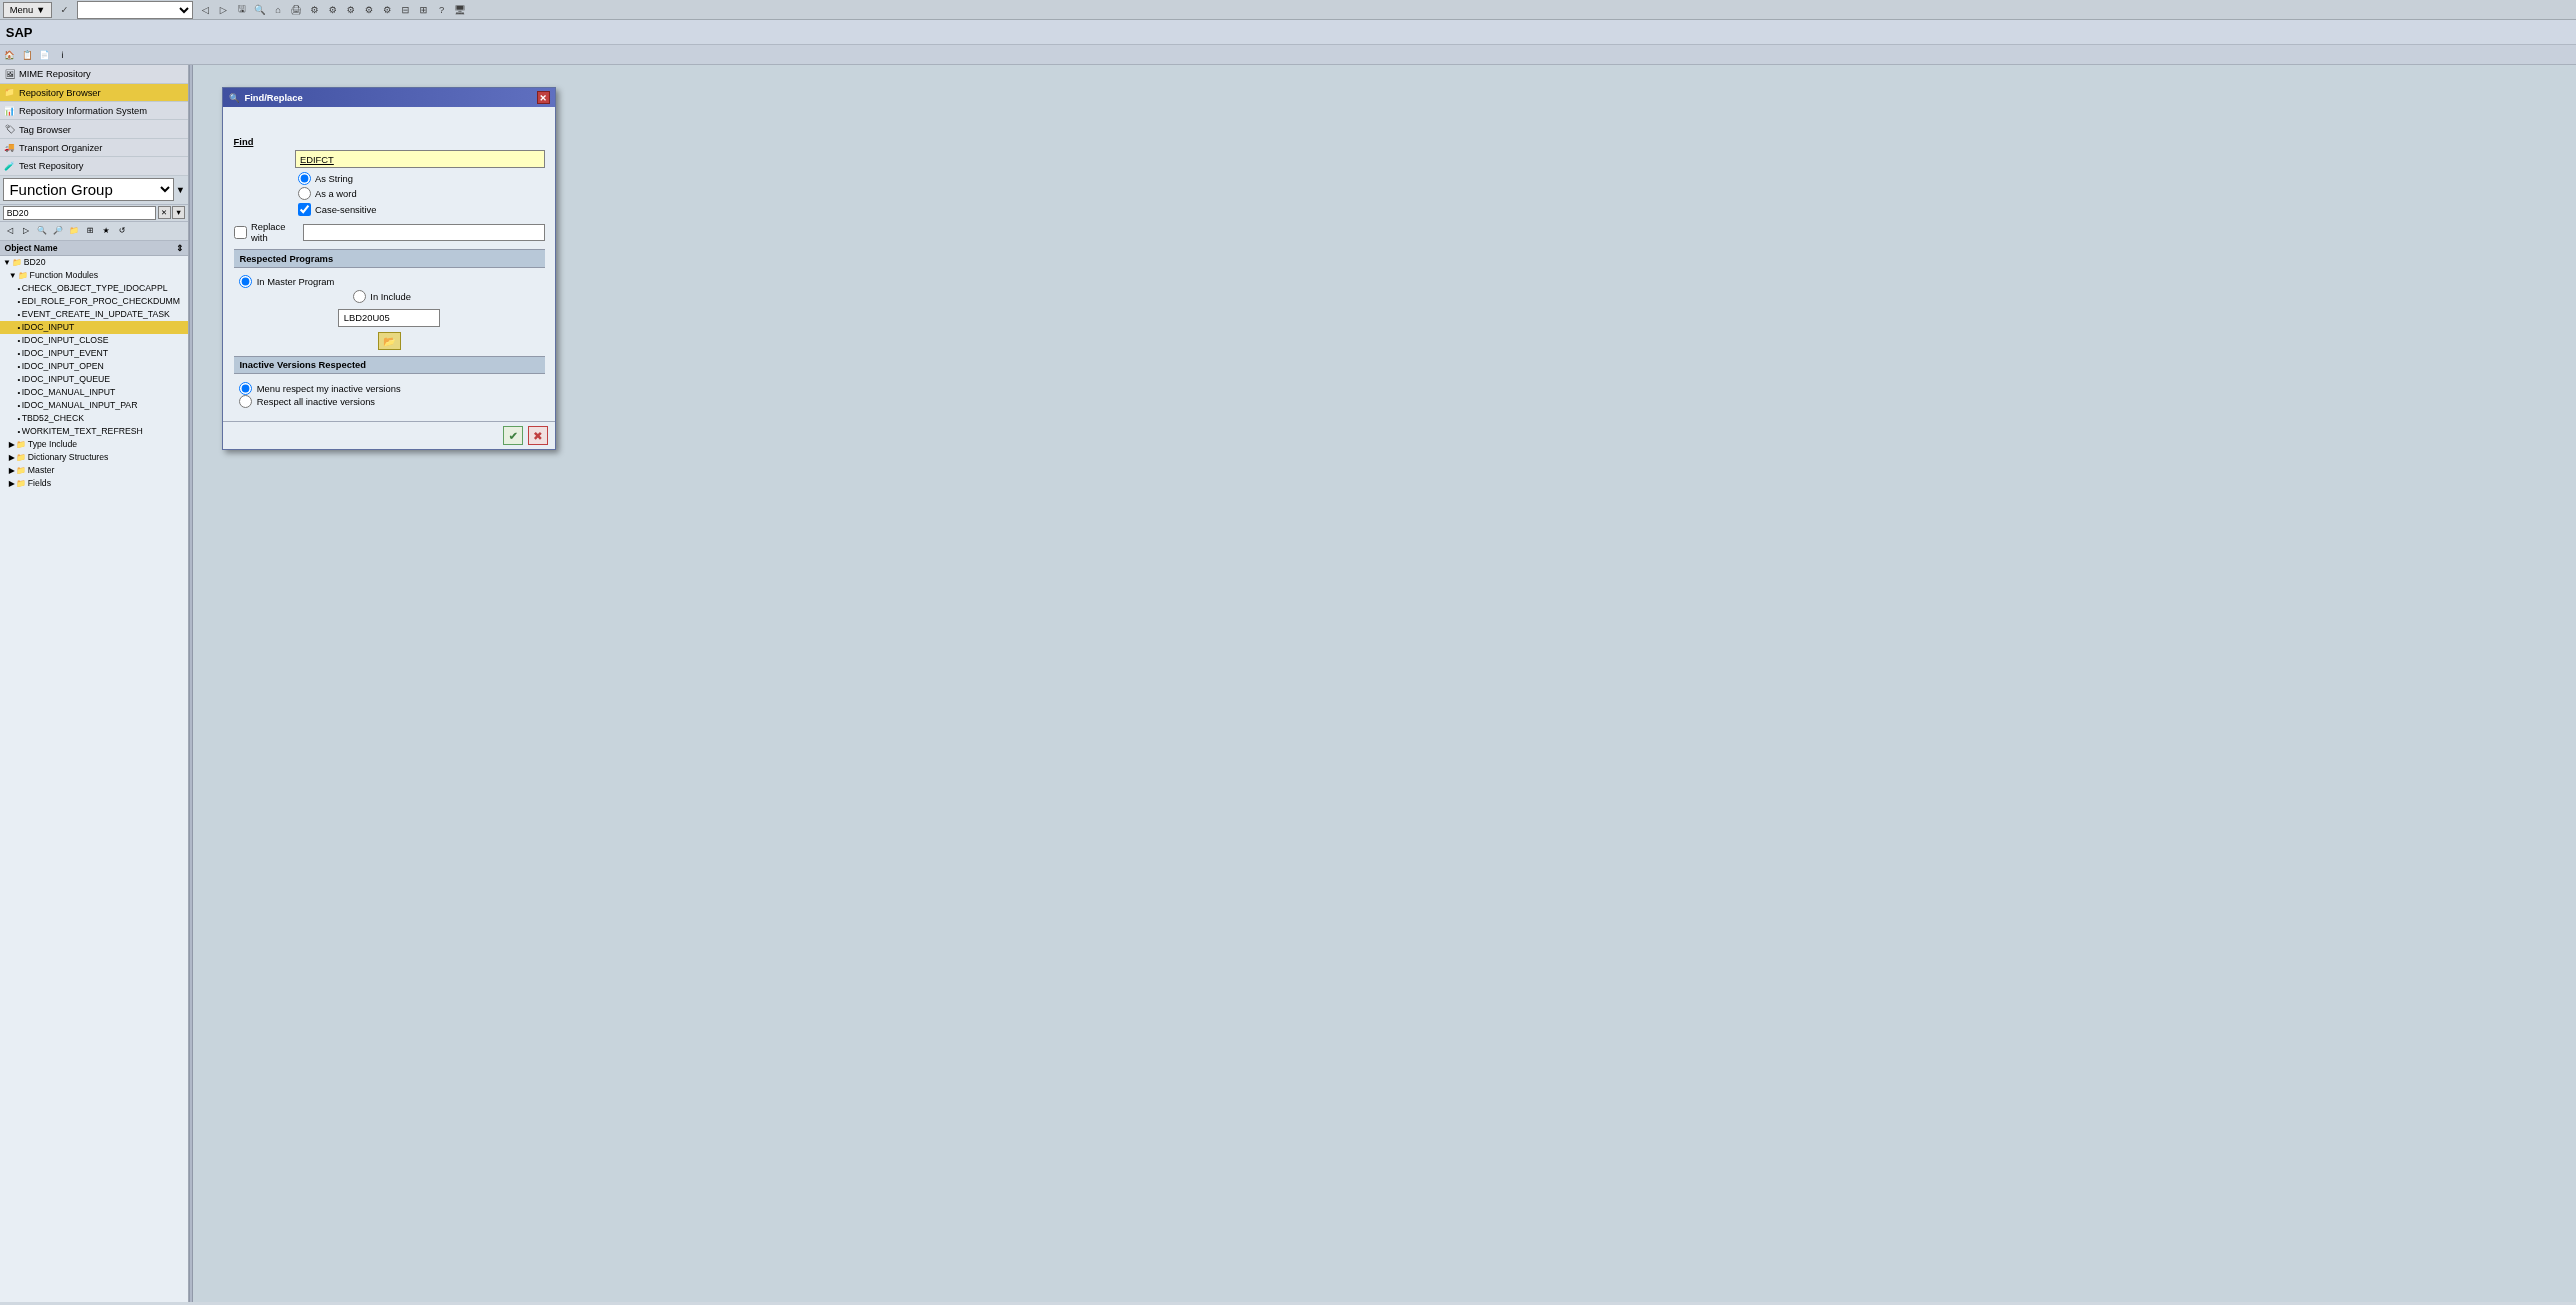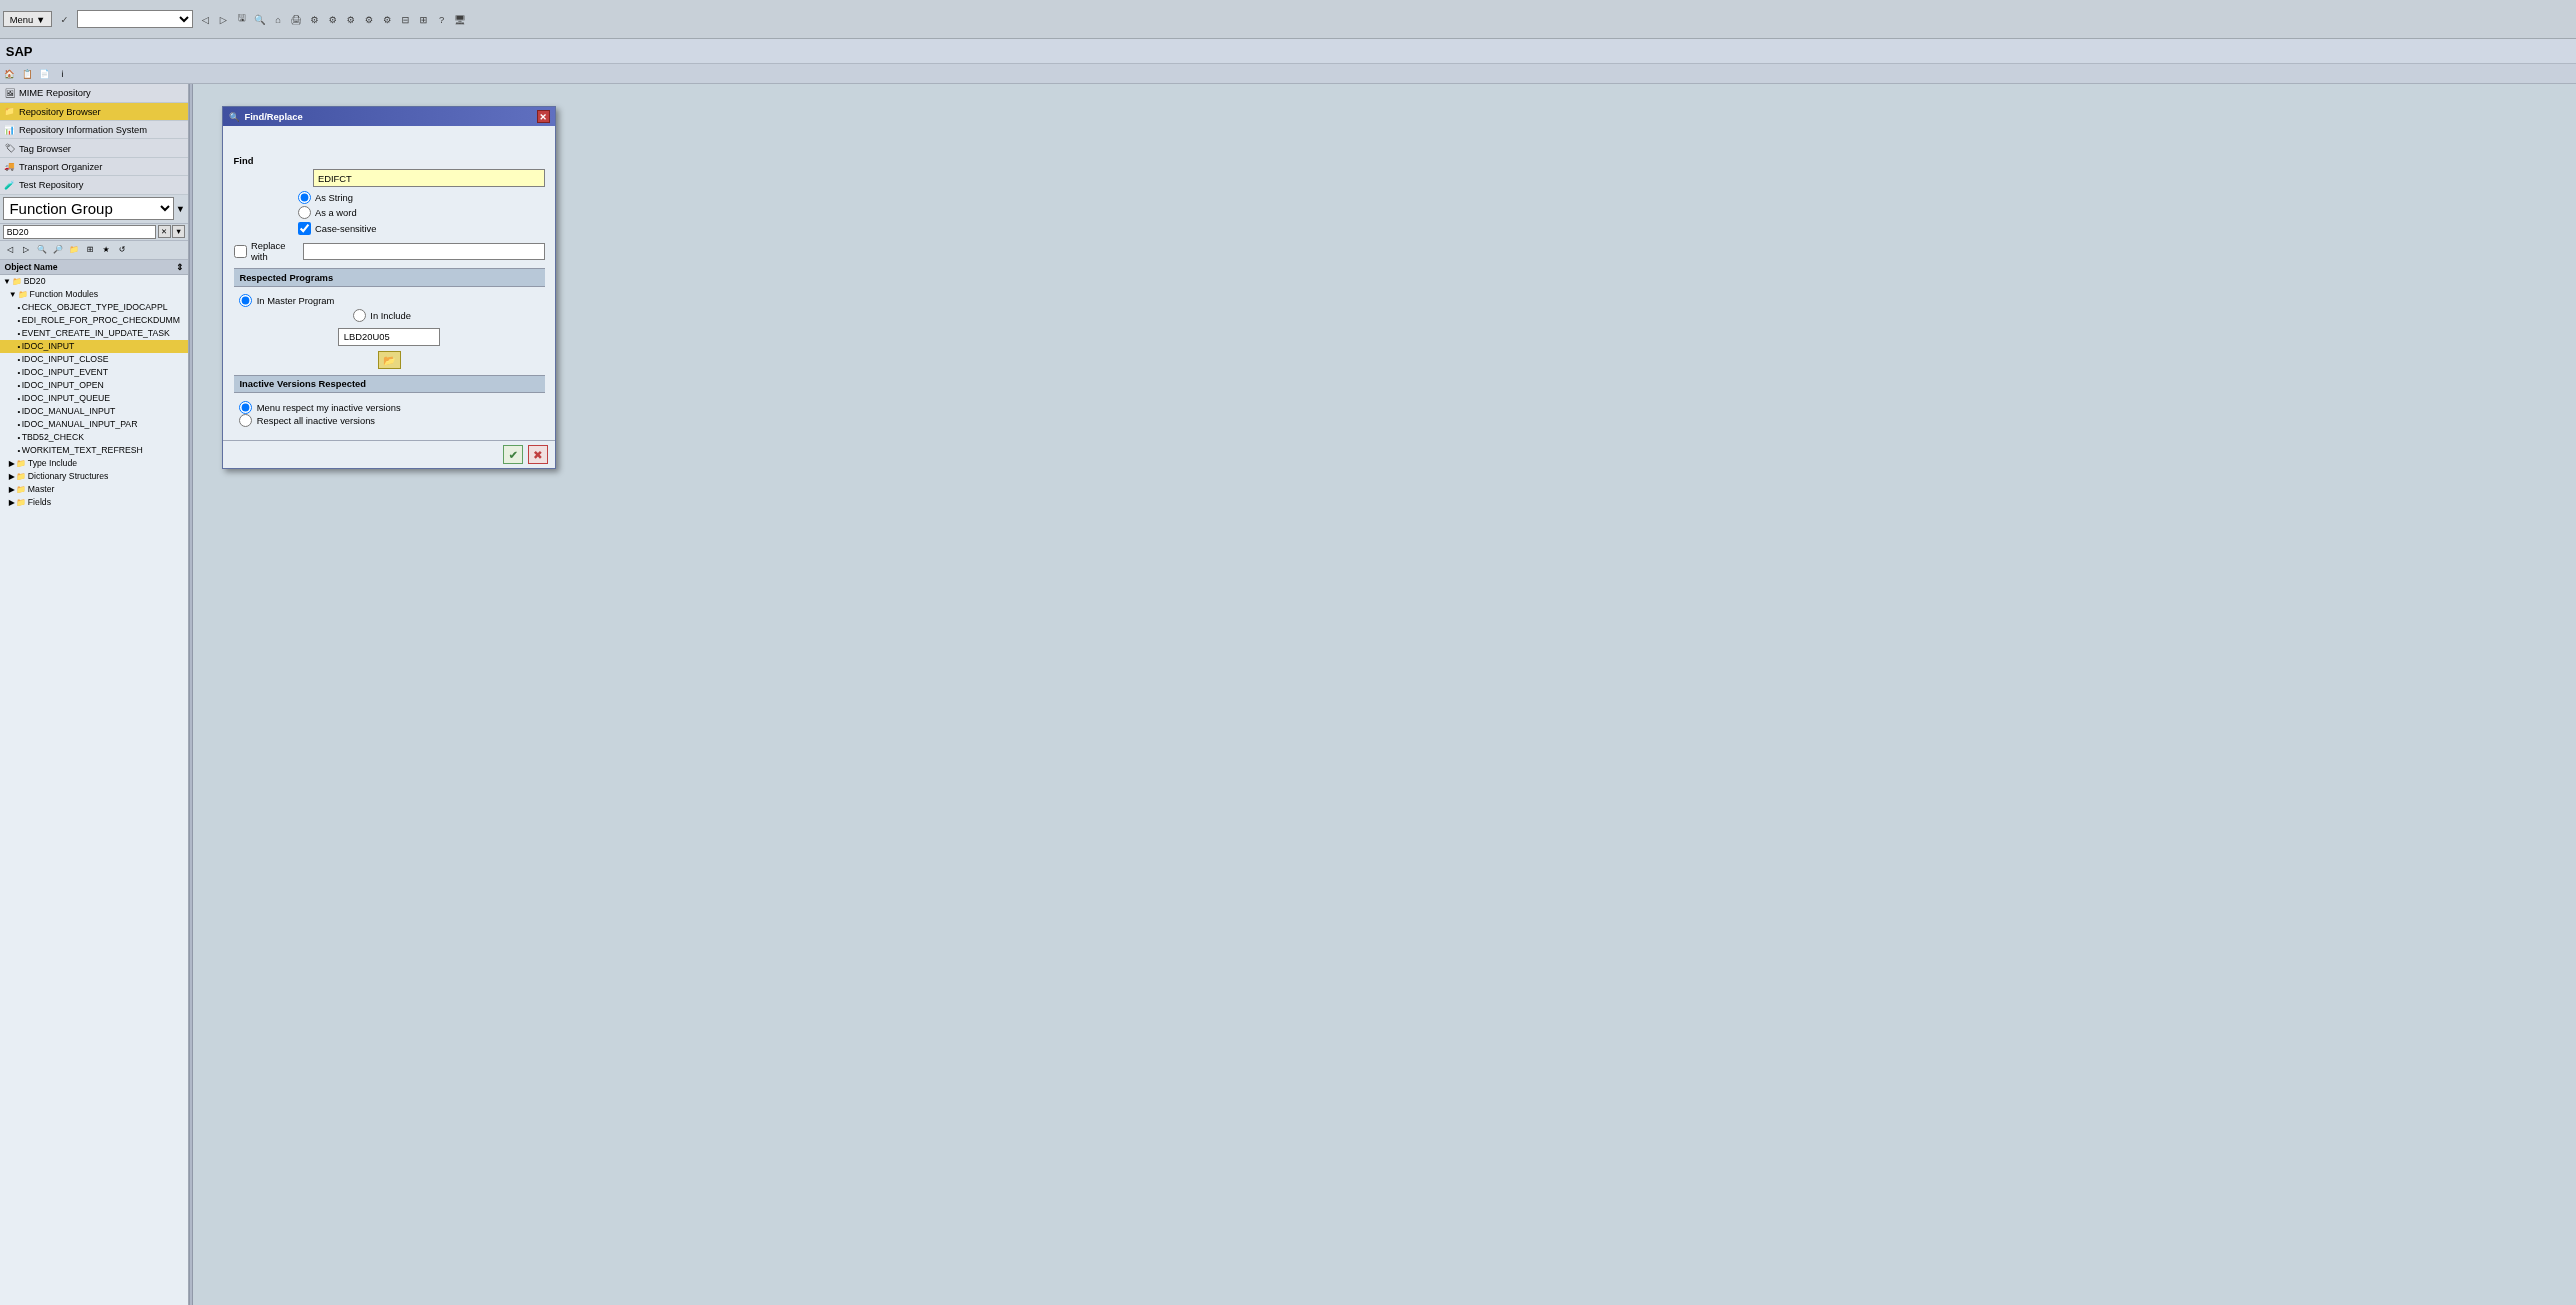--- a/index.html
+++ b/index.html
@@ -11,21 +11,21 @@
       overflow: hidden;
     }
 
     
     .top-menubar {
       background: #c8d0d8;
       border-bottom: 0.7px solid #a0a8b0;
       display: flex;
       align-items: center;
       padding: 1.5px 2.9px;
-      height: 39px;
+      height: 20px;
       gap: 4.4px;
     }
     .menu-button {
       background: #e8e8e8;
       border: 0.7px solid #808080;
       padding: 1.5px 5.8px;
       font-size: 9.4px;
       cursor: pointer;
       display: flex;
       align-items: center;
@@ -275,21 +275,22 @@
 
     .dialog-body {
       padding: 7.3px 10.2px;
     }
 
     
     .find-row {
       display: flex;
       align-items: center;
       margin-bottom: 4.4px;
-      gap: 21px;
+      gap: 3px;
+      text-decoration: underline;
     }
     .find-label {
       width: 58px;
       font-size: 9.4px;
       font-weight: bold;
     }
     .find-input {
       flex: 1;
       background: #ffffc0;
       border: 0.7px solid #808080;

